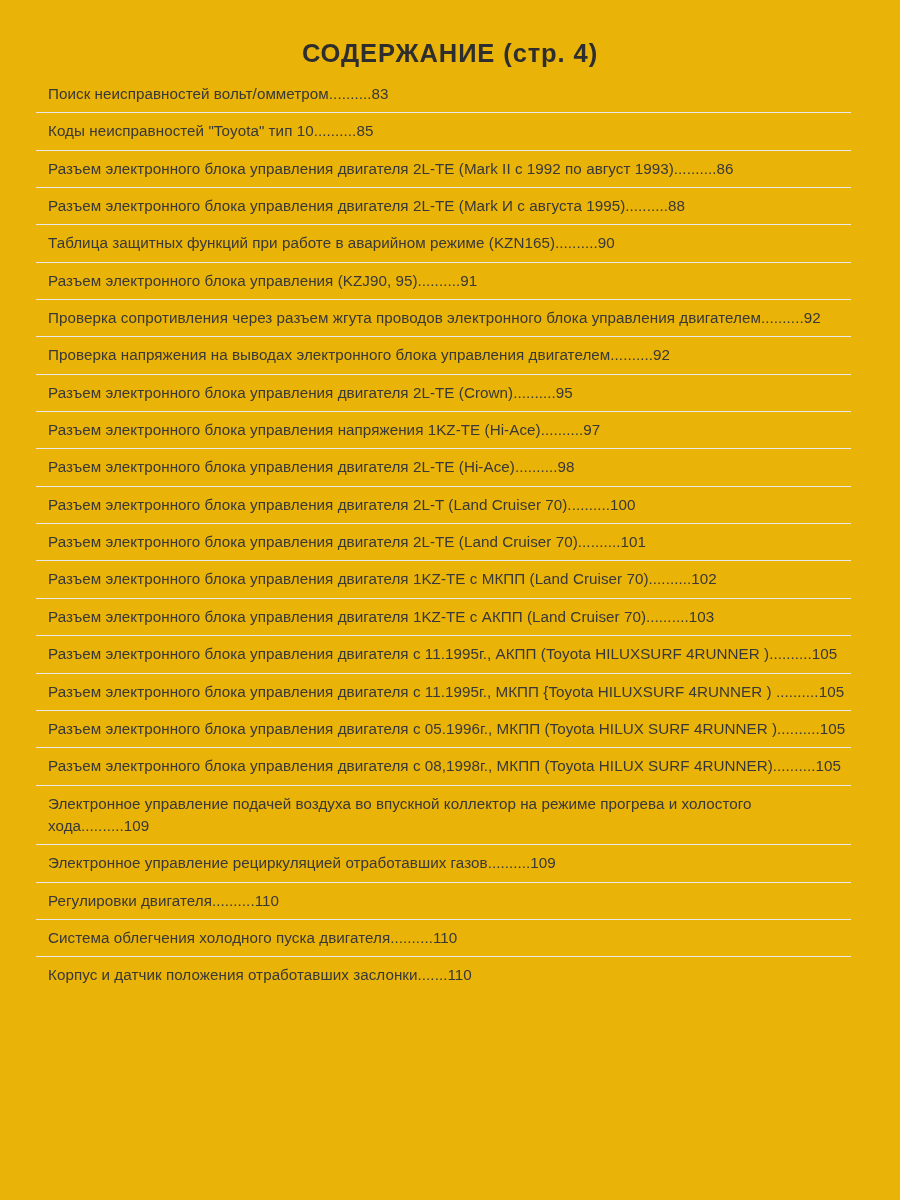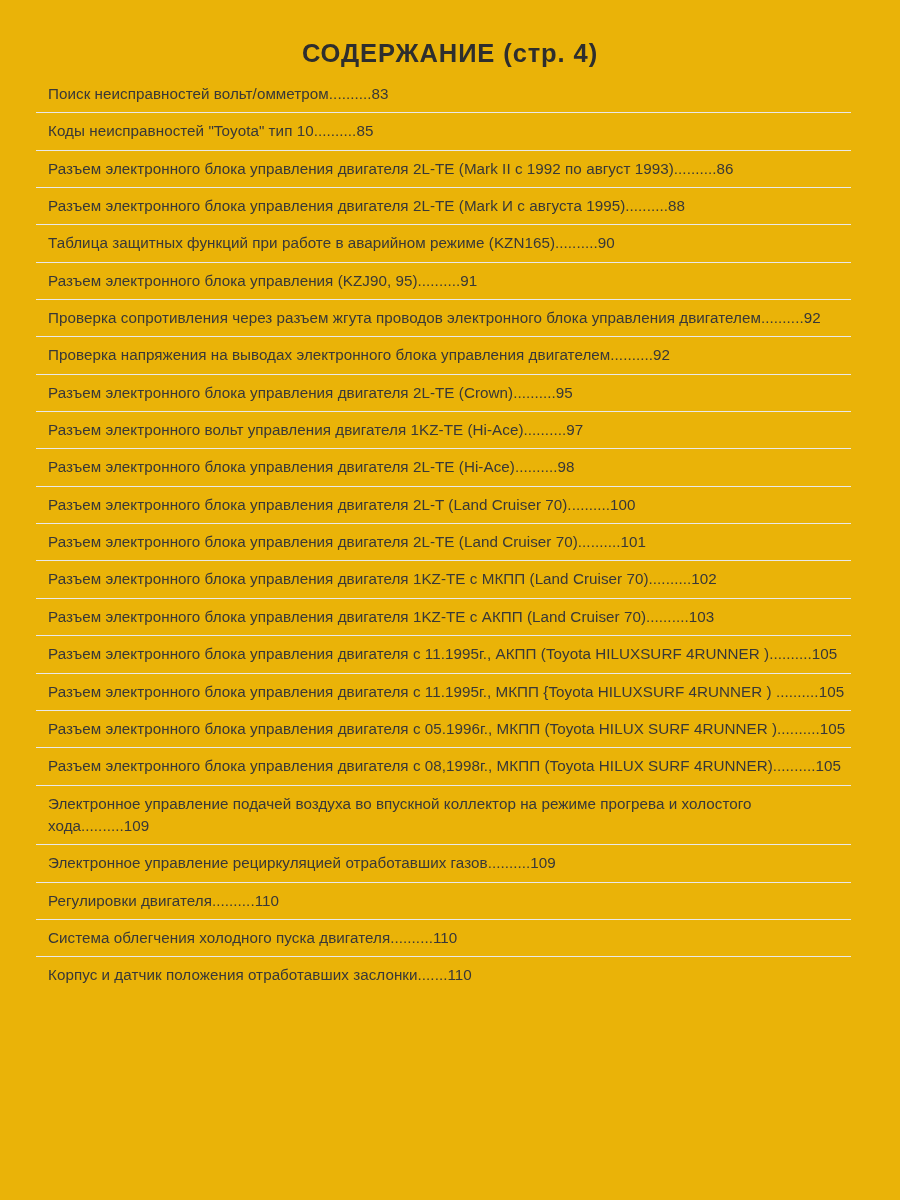--- a/index.html
+++ b/index.html
@@ -89,21 +89,21 @@
       <li class="toc-entry">
         <span class="toc-text">Проверка сопротивления через разъем жгута проводов электронного блока управления двигателем..........92</span>
       </li>
       <li class="toc-entry">
         <span class="toc-text">Проверка напряжения на выводах электронного блока управления двигателем..........92</span>
       </li>
       <li class="toc-entry">
         <span class="toc-text">Разъем электронного блока управления двигателя 2L-TE (Crown)..........95</span>
       </li>
       <li class="toc-entry">
-        <span class="toc-text">Разъем электронного вольт управления двигателя 1KZ-TE (Hi-Ace)..........97</span>
+        <span class="toc-text">Разъем электронного блока управления напряжения 1KZ-TE (Hi-Ace)..........97</span>
       </li>
       <li class="toc-entry">
         <span class="toc-text">Разъем электронного блока управления двигателя 2L-TE (Hi-Ace)..........98</span>
       </li>
       <li class="toc-entry">
         <span class="toc-text">Разъем электронного блока управления двигателя 2L-T (Land Cruiser 70)..........100</span>
       </li>
       <li class="toc-entry">
         <span class="toc-text">Разъем электронного блока управления двигателя 2L-TE (Land Cruiser 70)..........101</span>
       </li>

